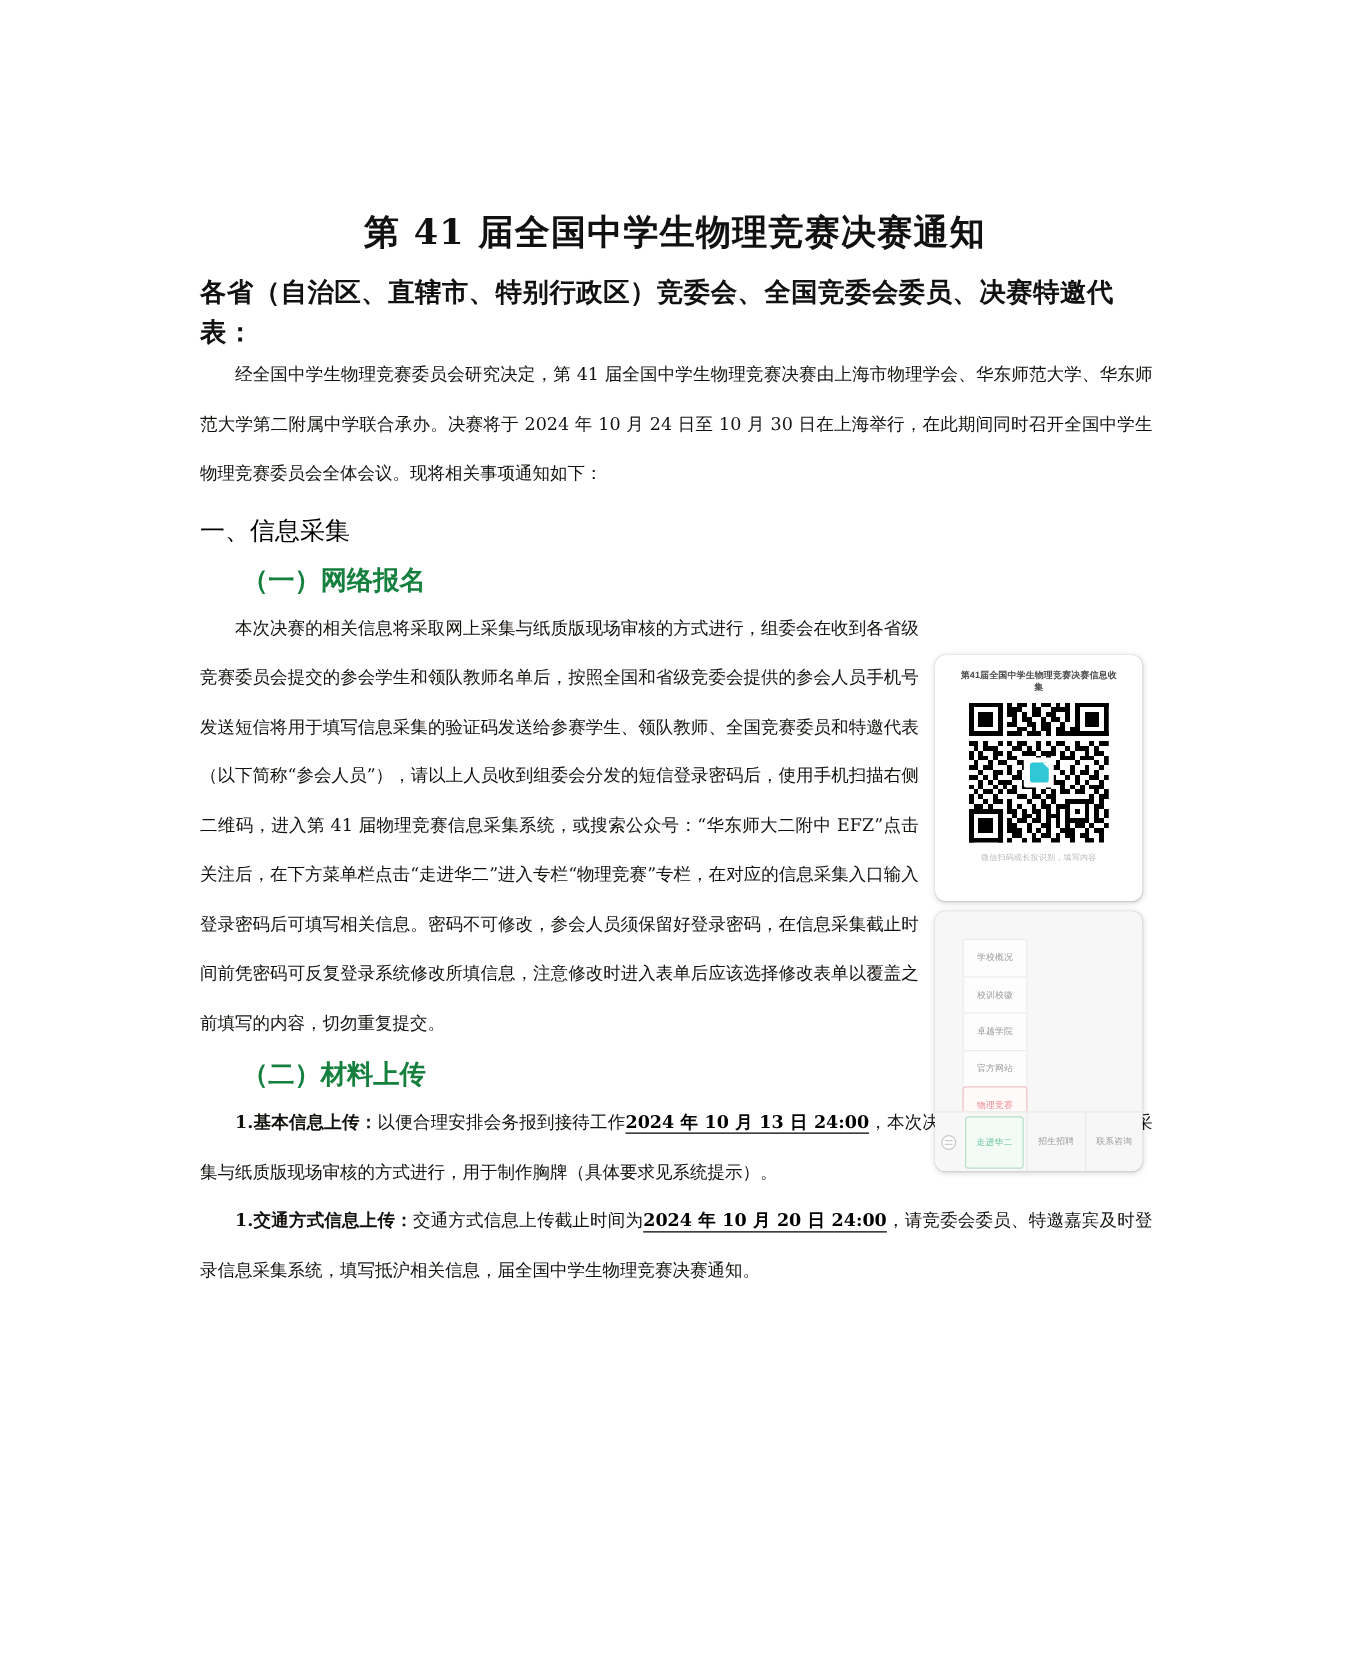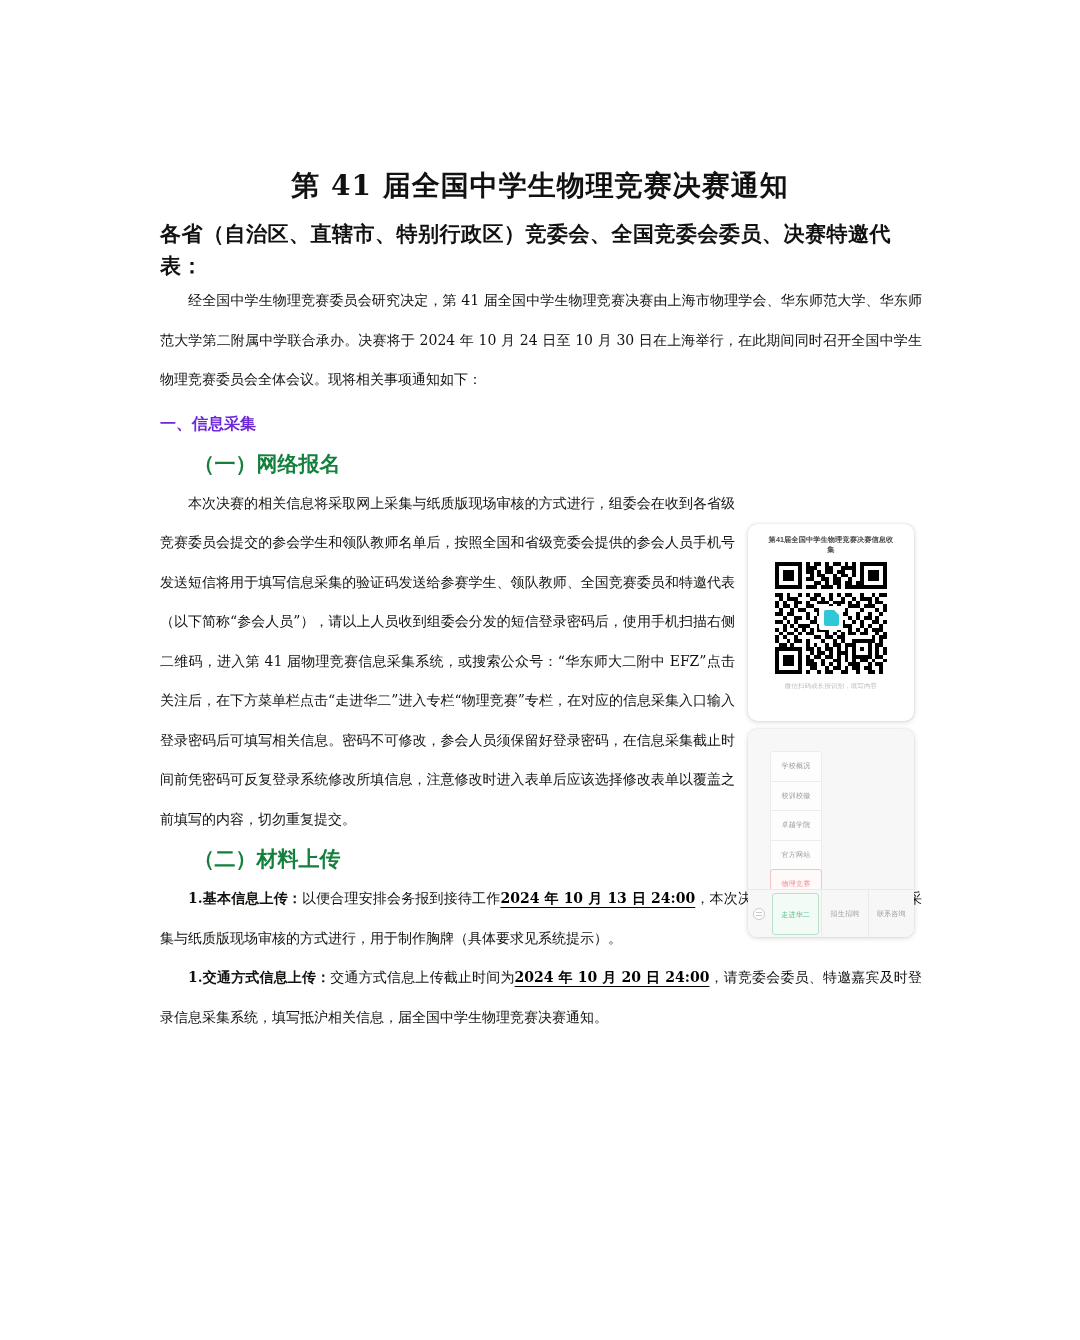--- a/index.html
+++ b/index.html
@@ -50,25 +50,25 @@
   p.para {
     font-size: 14px;
     line-height: 39.5px;
     text-align: justify;
     text-justify: inter-ideograph;
     text-indent: 2em;
     color: #14120f;
   }
 
   .h1-sec {
-    font-size: 16px;
-    font-weight: bold;
+    font-size: 20px;
+    font-weight: normal;
     line-height: 40px;
     margin-top: 4px;
-    color: #6d28d9;
+    color: #000000;
   }
   .h2-sec {
     font-size: 21px;
     font-weight: bold;
     line-height: 40px;
     text-indent: 1.6em;
     color: #15803d;
   }
 
   

